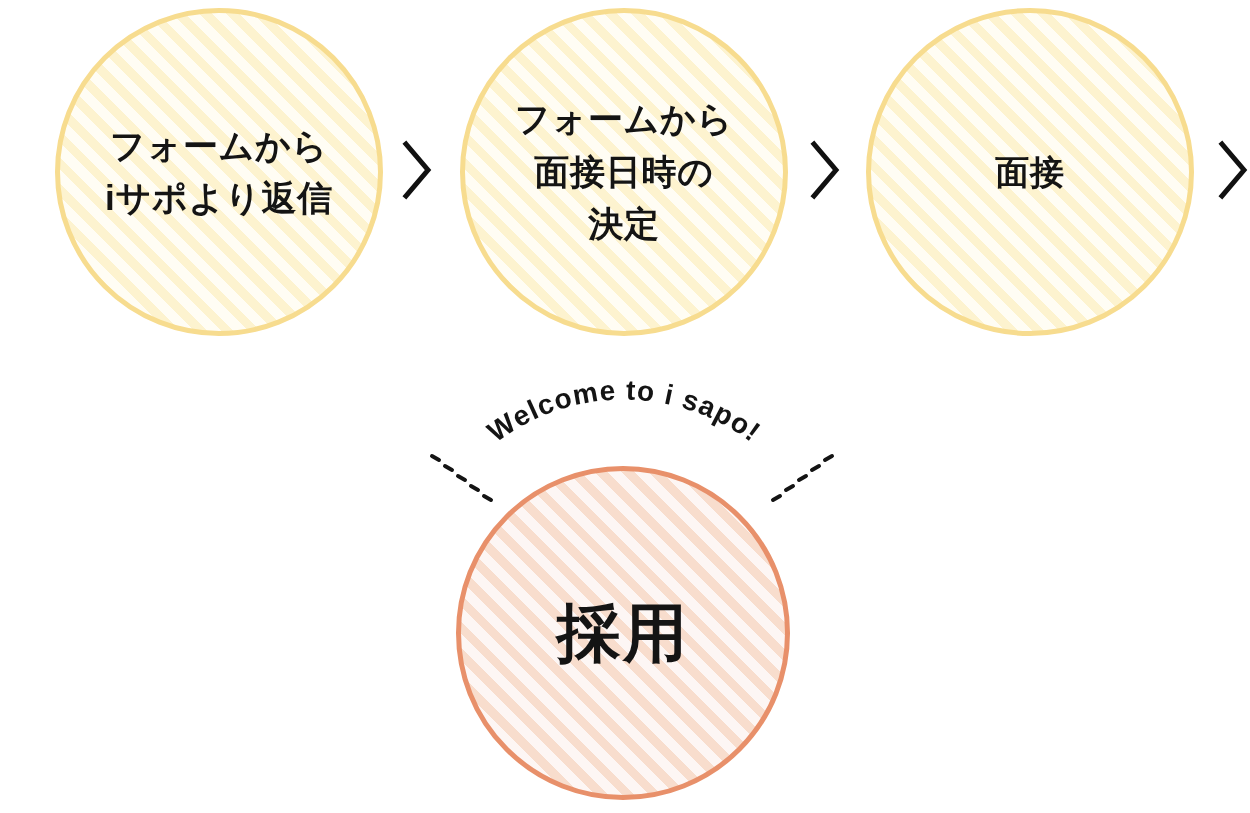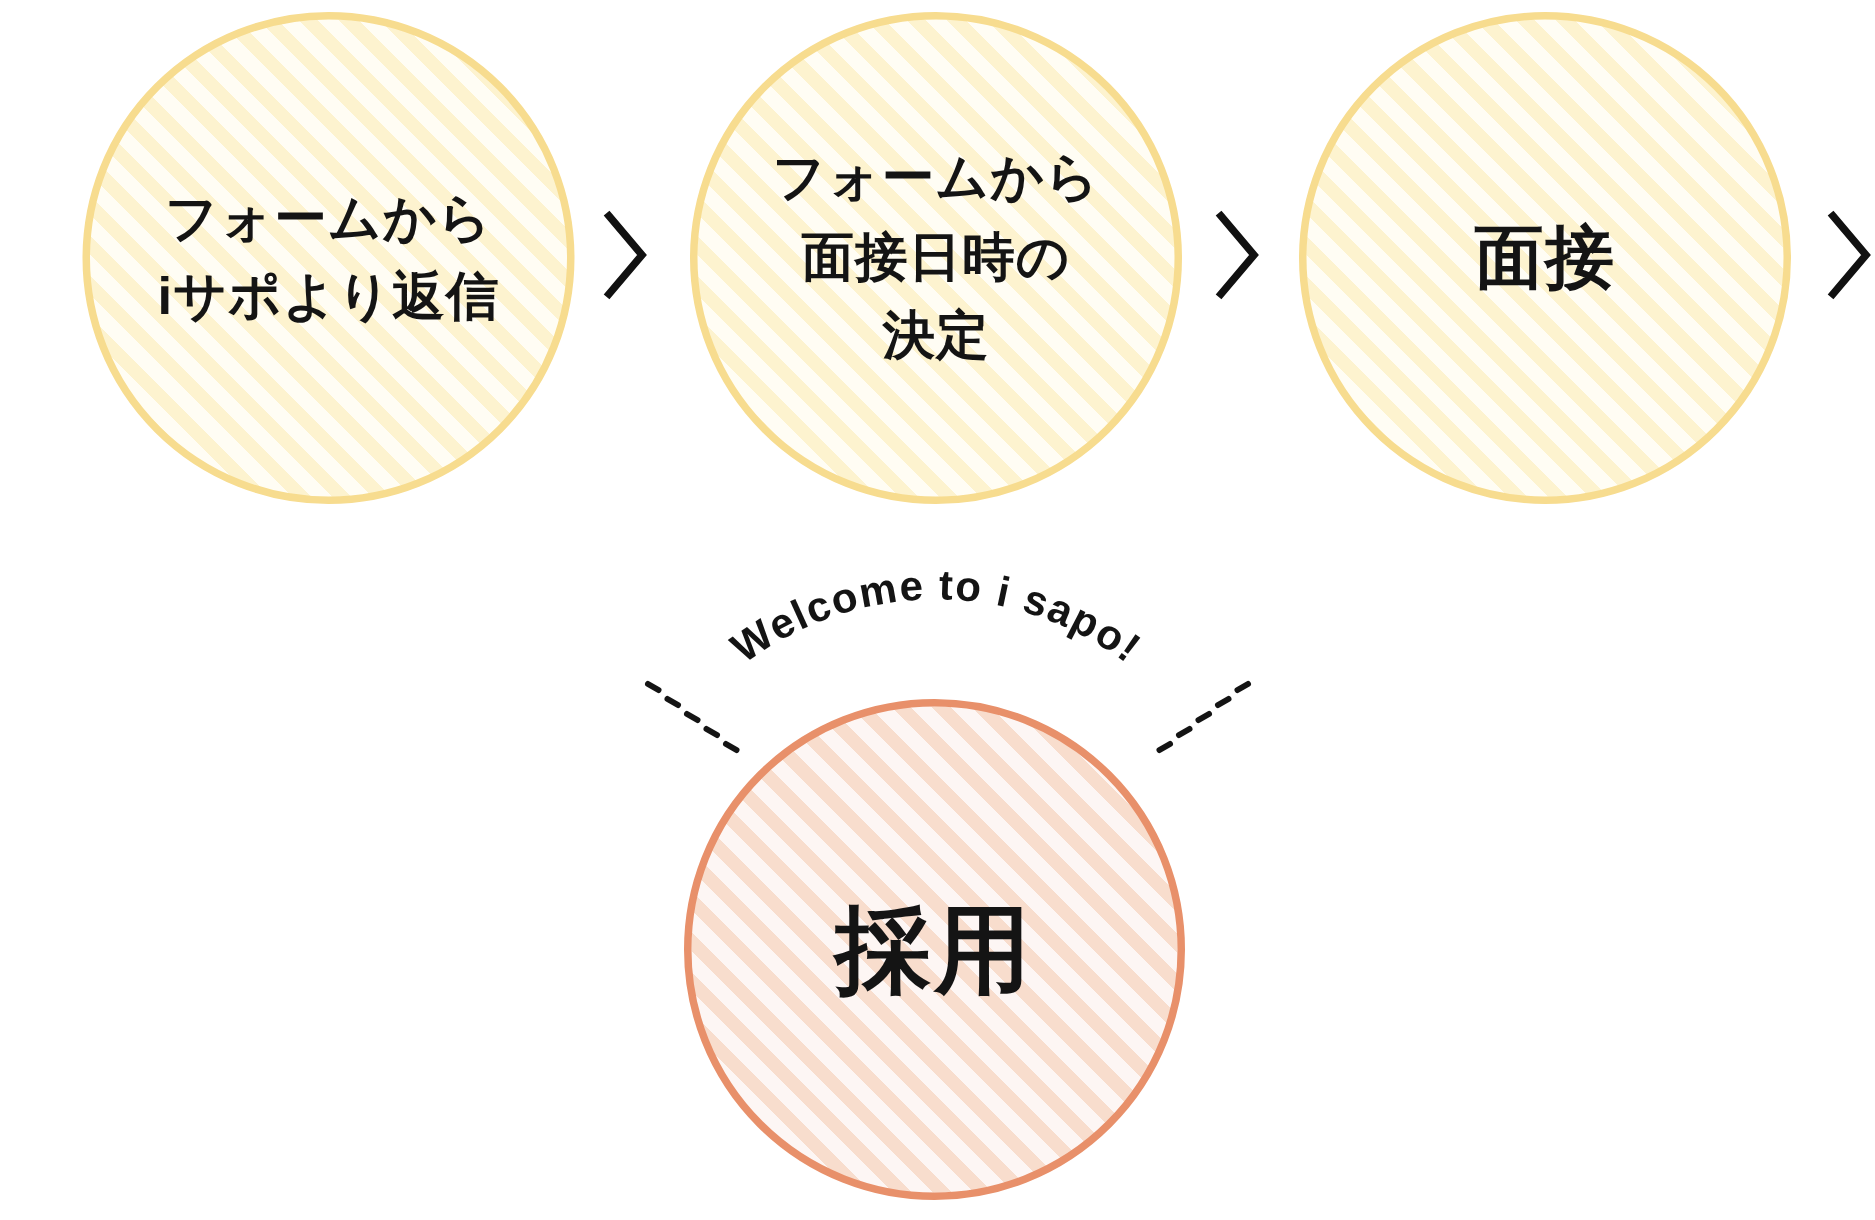--- a/index.html
+++ b/index.html
@@ -70,21 +70,21 @@
     letter-spacing: 0.02em;
   }
 
   .label-multiline {
     font-size: 35px;
     line-height: 1.50;
     white-space: pre-line;
   }
 
   .label-single {
-    font-size: 46px;
+    font-size: 34px;
     line-height: 1.3;
   }
 
   .label-big {
     font-size: 64px;
     line-height: 1.2;
     letter-spacing: 0.04em;
     text-align: center;
   }
 

